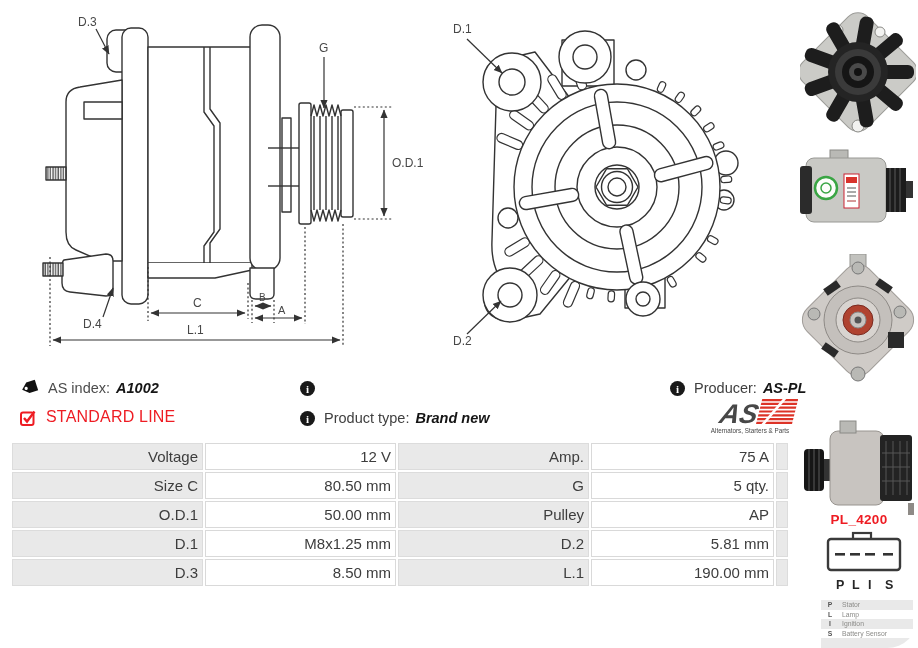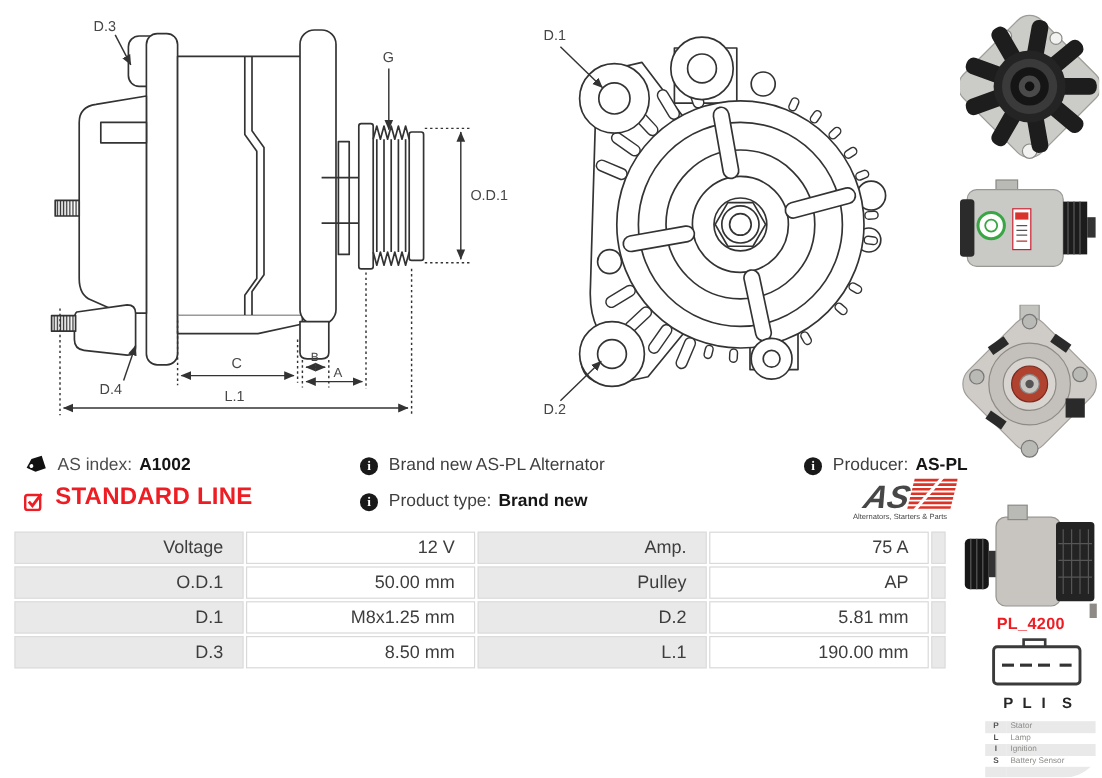--- a/index.html
+++ b/index.html
@@ -4,29 +4,29 @@
 <style>
   html,body{margin:0;padding:0;background:#fff;}
   .page{position:relative;width:918px;height:648px;background:#fff;overflow:hidden;
         font-family:"Liberation Sans",sans-serif;color:#3e3e3e;border-radius:31px;}
   svg text{font-family:"Liberation Sans",sans-serif;fill:#474747;}
   .lineart{position:absolute;}
   
   .info-item{position:absolute;height:20px;display:flex;align-items:flex-end;font-size:14.5px;white-space:nowrap;}
   .info-item .ic{margin-right:9px;display:inline-flex;}
   .info-lbl{color:#4c4c4c;margin-right:6px;}
-  .info-val{color:#151515;font-weight:bold;}
-  .std-line{color:#ee1c23;font-weight:bold;font-size:20px;letter-spacing:.2px;margin-top:16px;}
+  .info-val{color:#151515;font-weight:bold;font-style:italic;}
+  .std-line{color:#ee1c23;font-weight:normal;font-size:16px;letter-spacing:.2px;margin-top:16px;}
   .info-ico{width:15px;height:15px;border-radius:50%;background:#191919;color:#fff;font-size:11px;
             font-weight:bold;display:inline-flex;align-items:center;justify-content:center;
             font-family:"Liberation Serif",serif;}
   
   table.specs{position:absolute;left:10px;top:441px;width:780px;table-layout:fixed;
               border-collapse:separate;border-spacing:2px;}
-  table.specs td{height:25px;font-size:15px;text-align:right;padding:0 16px 0 0;overflow:hidden;}
+  table.specs td{height:25px;font-size:15px;text-align:right;padding:0 4px 0 0;overflow:hidden;}
   td.lab{background:#e9e9e9;border:1px solid #dcdcdc;color:#3d3d3d;}
   td.val{background:#ffffff;border:1px solid #d9d9d9;color:#3d3d3d;}
   td.end{background:#e9e9e9;border:1px solid #dcdcdc;padding:0;}
   
   .photos{position:absolute;left:800px;top:0;width:118px;}
   .photo{display:block;}
   
   .plug-panel{position:absolute;left:800px;top:512px;width:118px;}
   .plug-name{color:#ee1c23;font-weight:bold;font-size:13.5px;text-align:center;letter-spacing:.3px;}
   .pins{position:relative;height:15px;margin-top:1px;}
@@ -307,21 +307,20 @@
           <path d="M2,8.5 L8,3 L17,3 L17,14 L8,14 Z" fill="#111"></path>
           <circle cx="6.2" cy="8.5" r="1.6" fill="#fff"></circle>
             </g>
           </svg>
       </span>
       <span class="info-lbl">AS index:</span>
       <span class="info-val">A1002</span>
     </div>
     <div class="info-item" style="left:300px;top:376px">
       <span class="ic info-ico">i</span>
-      <span style="color:#3f3f3f">Brand new AS-PL Alternator</span>
     </div>
     <div class="info-item" style="left:670px;top:376px">
       <span class="ic info-ico">i</span>
       <span class="info-lbl" style="color:#3f3f3f">Producer:</span>
       <span class="info-val">AS-PL</span>
     </div>
     <div class="info-item" style="left:20px;top:406px">
       <span class="ic">
         <svg width="17" height="16" viewBox="0 0 17 16">
           <rect x="1" y="2.5" width="12.5" height="12.5" rx="2" fill="#fff" stroke="#ee1c23" stroke-width="2"></rect>
@@ -361,20 +360,27 @@
         <col style="width:191px">
         <col style="width:183px">
         <col style="width:12px">
       </colgroup>
     <tbody>
         <tr>
           <td class="lab">Voltage</td>
           <td class="val">12 V</td>
           <td class="lab">Amp.</td>
           <td class="val">75 A</td>
+          <td class="end"></td>
+        </tr>
+    <tr>
+          <td class="lab">Size C</td>
+          <td class="val">80.50 mm</td>
+          <td class="lab">G</td>
+          <td class="val">5 qty.</td>
           <td class="end"></td>
         </tr>
     <tr>
           <td class="lab">O.D.1</td>
           <td class="val">50.00 mm</td>
           <td class="lab">Pulley</td>
           <td class="val">AP</td>
           <td class="end"></td>
         </tr>
     <tr>

